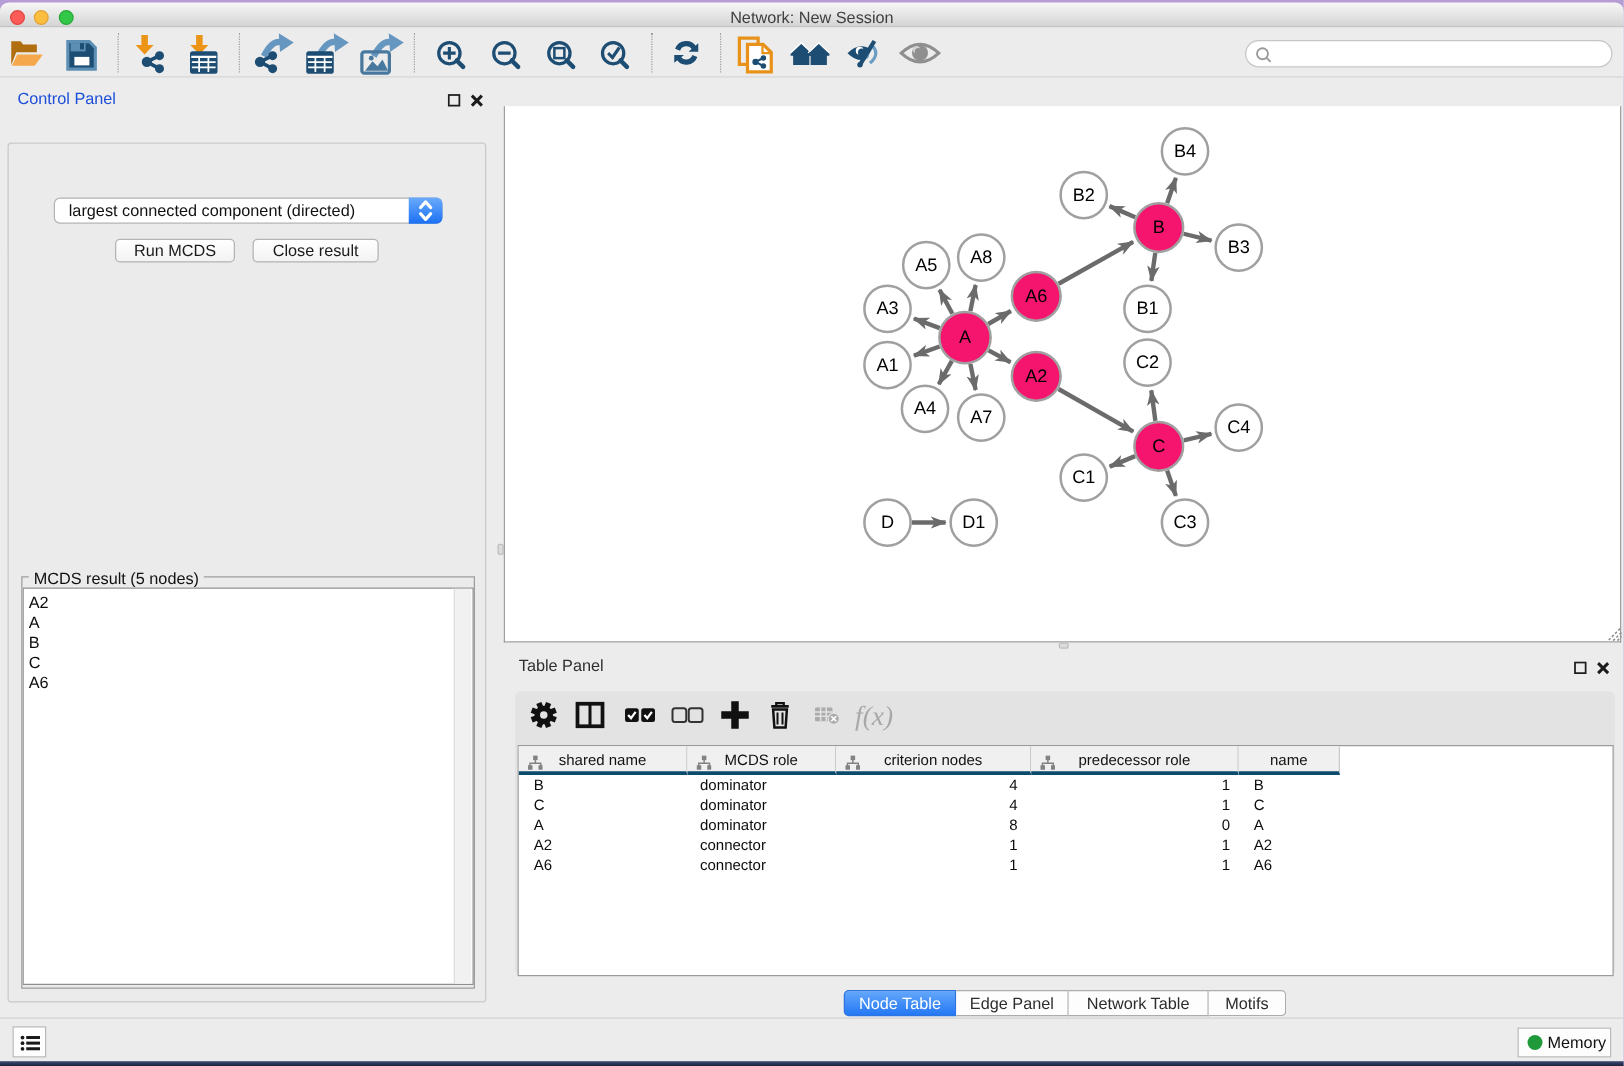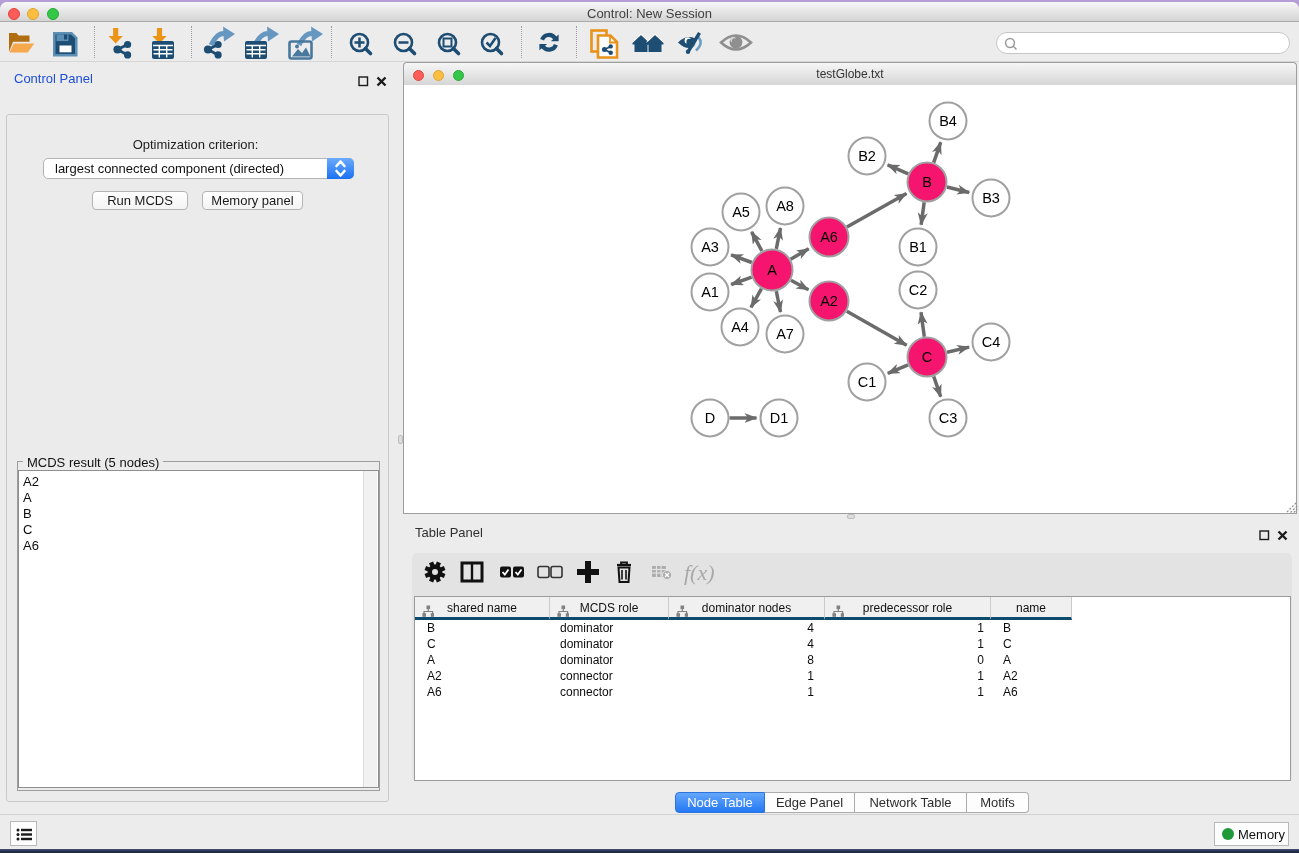--- a/index.html
+++ b/index.html
@@ -80,21 +80,21 @@
 #membtn { left:1214px; top:820px; width:75px; height:24px; background:#fdfdfd;
   border:1px solid #b9b9b9; font-size:13px; color:#111; }
 </style>
 </head>
 <body>
 <div id="appwin" class="abs">
   <div id="titlebar" class="abs">
     <div class="tl" style="left:8px;top:6px;width:12px;height:12px;background:#fc5b57;border:1px solid #e2443f;"></div>
     <div class="tl" style="left:27px;top:6px;width:12px;height:12px;background:#fcbe3e;border:1px solid #e0a334;"></div>
     <div class="tl" style="left:47px;top:6px;width:12px;height:12px;background:#33c748;border:1px solid #29a838;"></div>
-    <div class="title">Control: New Session</div>
+    <div class="title">Network: New Session</div>
   </div>
   <div id="toolbar" class="abs">
       <div class="abs" style="left:0;top:0px;"><svg width="1299" height="41" font-family="Liberation Sans, sans-serif">
           <path d="M9,11 L16.5,11 L18.5,13.5 L29.5,13.5 L29.5,19.8 L13,19.8 L9,30 Z" fill="#b06e10"></path>
           <path d="M13.8,21.6 L34.3,21.6 L27.8,30.6 L9.5,30.6 Z" fill="#f6a84d"></path>
           <path d="M53,10 L72,10 L77.5,15.5 L77.5,34.5 L53,34.5 Z" fill="#5d8fb5"></path>
           <path d="M55.5,12.5 L71,12.5 L75,16.5 L75,32 L55.5,32 Z" fill="#1d4d73"></path>
           <rect x="56.5" y="12.5" width="12" height="6.6" fill="#5d8fb5"></rect>
           <rect x="64" y="12.5" width="3.2" height="5" fill="#1d4d73"></rect>
           <rect x="59.5" y="23.5" width="12" height="6.8" fill="#ffffff"></rect>
@@ -185,48 +185,41 @@
   </div>
 
   <div id="cp-title" class="abs">Control Panel</div>
     <div class="abs" style="left:358px;top:71px;"><svg width="11" height="11">
         <rect x="1" y="1" width="8.5" height="8.5" fill="none" stroke="#1c1c1c" stroke-width="1.4"></rect>
       </svg></div>
     <div class="abs" style="left:376px;top:71px;"><svg width="11" height="11">
         <path d="M1.5,1.5 L9.5,9.5 M9.5,1.5 L1.5,9.5" stroke="#1c1c1c" stroke-width="2.4"></path>
       </svg></div>
   <div id="cp-box" class="abs"></div>
-  <div id="optlabel" class="abs">Optimization criterion:</div>
   <div id="dropdown" class="abs">
       <span class="txt">largest connected component (directed)</span>
     <span class="step"></span>
       <svg width="27" height="21" style="position:absolute;right:-1px;top:-1px;">
         <path d="M9.5,8 L13.5,3.5 L17.5,8" stroke="#fff" stroke-width="2.6" fill="none" stroke-linecap="round" stroke-linejoin="round"></path>
         <path d="M9.5,13 L13.5,17.5 L17.5,13" stroke="#fff" stroke-width="2.6" fill="none" stroke-linecap="round" stroke-linejoin="round"></path>
       </svg>
   </div>
   <div class="btn" style="left:92px;top:189px;width:96px;">Run MCDS</div>
-  <div class="btn" style="left:202px;top:189px;width:101px;">Memory panel</div>
+  <div class="btn" style="left:202px;top:189px;width:101px;">Close result</div>
   <div id="fieldset" class="abs"></div>
   <div id="legend" class="abs">MCDS result (5 nodes)</div>
   <div id="mcdslist" class="abs">
       <div>A2</div>
       <div>A</div>
       <div>B</div>
       <div>C</div>
       <div>A6</div>
     </div>
   <div id="mcdsscroll" class="abs"></div>
 
-  <div id="netwin-tb" class="abs">
-    <div class="tl" style="left:9px;top:7px;width:11px;height:11px;background:#fb5d58;border:1px solid #e24540;"></div>
-    <div class="tl" style="left:29px;top:7px;width:11px;height:11px;background:#fcbe3e;border:1px solid #e0a334;"></div>
-    <div class="tl" style="left:49px;top:7px;width:11px;height:11px;background:#34c84a;border:1px solid #29a838;"></div>
-    <div class="title">testGlobe.txt</div>
-  </div>
   <div id="netcanvas" class="abs"></div>
   <div id="graph" class="abs" style="left:404px;top:83px;"><svg width="893" height="428">
 <defs>
           <marker id="arr" markerWidth="14" markerHeight="11" refX="12" refY="5" orient="auto" markerUnits="userSpaceOnUse">
             <path d="M0,0 L13,5 L0,10 L3.5,5 Z" fill="#6b6b6b"></path>
           </marker>
         </defs>
 <line x1="347.7" y1="192.2" x2="327.2" y2="199.5" stroke="#6b6b6b" stroke-width="3.5" marker-end="url(#arr)"></line>
 <line x1="347.8" y1="177.5" x2="327.1" y2="169.8" stroke="#6b6b6b" stroke-width="3.5" marker-end="url(#arr)"></line>
 <line x1="357.5" y1="203.7" x2="347.0" y2="222.4" stroke="#6b6b6b" stroke-width="3.5" marker-end="url(#arr)"></line>
@@ -351,21 +344,21 @@
           </svg></i>
         <span>MCDS role</span>
       </div>
     <div class="thead" style="left:254px;width:156px;">
         <i style="position:absolute;left:7px;top:6px;"><svg width="12" height="12" viewBox="0 0 12 12">
             <rect x="4.5" y="0.5" width="3.6" height="3.6" fill="#828282"></rect>
             <path d="M6.3,4 L6.3,6.5 M2,9 L2,6.5 L10.6,6.5 L10.6,9" stroke="#828282" stroke-width="1.2" fill="none"></path>
             <rect x="0.4" y="8.2" width="3.6" height="3.6" fill="#828282"></rect>
             <rect x="8.8" y="8.2" width="3.6" height="3.6" fill="#828282"></rect>
           </svg></i>
-        <span>dominator nodes</span>
+        <span>criterion nodes</span>
       </div>
     <div class="thead" style="left:410px;width:166px;">
         <i style="position:absolute;left:7px;top:6px;"><svg width="12" height="12" viewBox="0 0 12 12">
             <rect x="4.5" y="0.5" width="3.6" height="3.6" fill="#828282"></rect>
             <path d="M6.3,4 L6.3,6.5 M2,9 L2,6.5 L10.6,6.5 L10.6,9" stroke="#828282" stroke-width="1.2" fill="none"></path>
             <rect x="0.4" y="8.2" width="3.6" height="3.6" fill="#828282"></rect>
             <rect x="8.8" y="8.2" width="3.6" height="3.6" fill="#828282"></rect>
           </svg></i>
         <span>predecessor role</span>
       </div>

